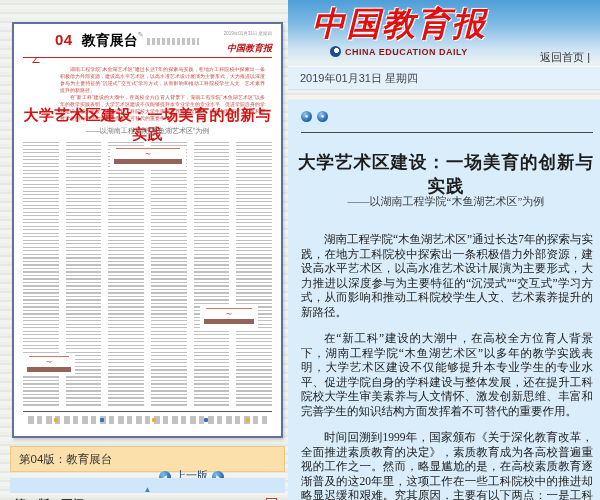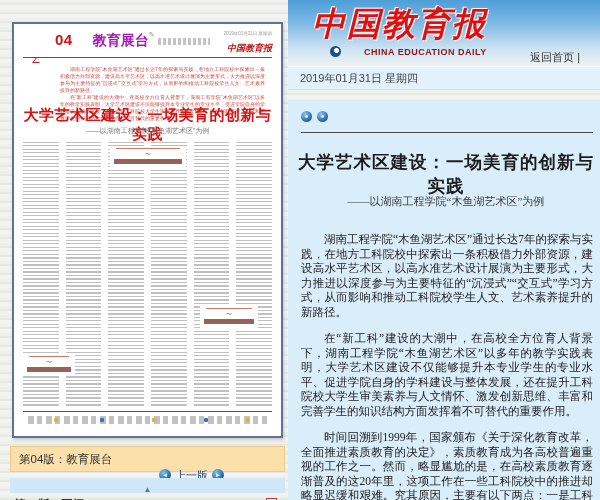--- a/index.html
+++ b/index.html
@@ -11,21 +11,21 @@
   }
 
   
   .left-panel { position:absolute; left:0; top:0; width:288px; height:500px; }
   .paper {
     position:absolute; left:12px; top:22px; width:271px; height:416px;
     background:#fff; border:2px solid #60719a; box-shadow:1px 2px 3px rgba(0,0,0,.18);
   }
   .paper-head { position:absolute; left:9px; right:9px; top:7px; height:24px; }
   .pg-no { color:#cc1414; font-size:15px; font-weight:bold; letter-spacing:.5px;margin-left:32px; }
-  .pg-sec { color:#a21caf; font-size:14px; font-weight:bold; margin-left:20px; }
+  .pg-sec { color:#000000; font-size:14px; font-weight:bold; margin-left:9px; }
   .pen-icon { font-size:7px; color:#888; vertical-align:top; }
   .head-smallsim { display:inline-block; width:52px; height:7px; margin-left:3px;
     background:repeating-linear-gradient(90deg,#aaa 0 3px,transparent 3px 5px); opacity:.7; }
   .paper-head-right { position:absolute; right:0; top:0; text-align:right; }
   .mini-date { font-size:4.5px; color:#999; display:block; line-height:6px; }
   .mini-masthead { font-size:9px; font-weight:bold; font-style:italic; color:#c01010;
     font-family:"Liberation Serif", serif; line-height:10px; }
   .red-rule { position:absolute; left:9px; right:9px; top:33px; height:1px; background:#c62222; }
   .red-hook { position:absolute; left:20px; top:34px; width:7px; height:5px;
     border-left:1px solid #c62222; border-bottom:1px solid #c62222; transform:skewX(-35deg); }
@@ -55,21 +55,21 @@
   .paper-footer { position:absolute; left:14px; right:14px; bottom:12px; height:8px;
     background:repeating-linear-gradient(90deg,#9a9a9a 0 6px,transparent 6px 9px,#9a9a9a 9px 14px,transparent 14px 18px);
     opacity:.6; }
   .fdot { position:absolute; bottom:14px; width:4px; height:4px; border-radius:1px; }
   .fdot.y { background:#e4b233; } .fdot.b { background:#3a6fc4; }
 
   
   .page-bar { position:absolute; left:10px; top:446px; width:275px; height:26px;
     background:#fbe0ac; border:1px solid #f0c987; display:flex; align-items:center; }
   .page-bar-label { font-size:11.5px; color:#333; font-weight:normal; margin-left:8px; }
-  .prev-group { margin-left:auto; margin-right:60px; display:flex; align-items:center; gap:4px;margin-top:32px; }
+  .prev-group { margin-left:auto; margin-right:60px; display:flex; align-items:flex-end; gap:4px;margin-top:32px; }
   .nav-circle { width:12px; height:12px; border-radius:50%;
     background:radial-gradient(circle at 35% 30%, #7ec2ee, #1f5fa8 70%);
     color:#fff; font-size:6px; line-height:12px; text-align:center; cursor:pointer; }
   .prev-label { font-size:11px; color:#223a66; }
   .collapse-bar { position:absolute; left:10px; top:478px; width:275px; height:15px;
     background:#cfe7f8; text-align:center; }
   .collapse-bar span { font-size:8px; color:#4a7fae; line-height:15px; }
   .list-row { position:absolute; left:10px; top:494px; width:275px; height:20px;
     display:flex; align-items:center; }
   .list-label { font-size:11.5px; color:#333; font-weight:bold; margin-left:4px; }
@@ -82,22 +82,22 @@
   .right-panel { position:absolute; left:288px; top:0; width:312px; height:500px; }
   .rp-header { position:absolute; left:0; top:0; right:0; height:66px;
     background:linear-gradient(180deg,#4e9ed8 0%, #7db9e4 35%, #cfe4f3 75%, #eef3f2 100%); }
   .masthead-title { position:absolute; left:24px; top:2px;
     font-family:"Liberation Serif", serif; font-weight:bold; font-style:italic;
     font-size:33px; color:#e01010; letter-spacing:2px;
     text-shadow:0 0 1px #fff, 0 0 2px #fff, 1px 1px 0 #fff, -1px -1px 0 #fff; }
   .masthead-sub { position:absolute; left:42px; top:46px; display:flex; align-items:center; gap:4px; }
   .ced-logo-icon { width:11px; height:11px; border-radius:50%;
     background:radial-gradient(circle at 60% 40%, #fff 0 25%, #1d4e8f 28%); }
-  .masthead-sub-text { font-size:9px; font-weight:bold; color:#8c1515; letter-spacing:.5px;margin-left:19px; }
-  .home-links { position:absolute; right:20px; top:50px; font-size:11px; color:#333; }
+  .masthead-sub-text { font-size:9px; font-weight:bold; color:#8c1515; letter-spacing:.5px; }
+  .home-links { position:absolute; right:10px; top:50px; font-size:11px; color:#333; }
   .home-links a { color:#333; text-decoration:none; cursor:pointer; }
   .rp-datebar { position:absolute; left:0; right:0; top:66px; height:24px;
     background:#e2f1fb; border-top:1px solid #f6fbfe; border-bottom:1px solid #cfe3f0; }
   .rp-datebar span { font-size:11px; color:#444; line-height:23px; margin-left:12px; }
   .rp-content { position:absolute; left:0; right:0; top:100px; bottom:0; background:#d9edfa; }
   .tool-icons { position:absolute; left:13px; top:11px; display:flex; gap:5px; }
   .tool-circle { width:11px; height:11px; border-radius:50%;
     background:radial-gradient(circle at 35% 30%, #8fc7ef, #1d5ea6 72%);
     color:#fff; font-size:6px; line-height:11px; text-align:center; cursor:pointer; }
   .content-rule { position:absolute; left:13px; right:7px; top:32px; height:1px; background:#4a4a4a; }

